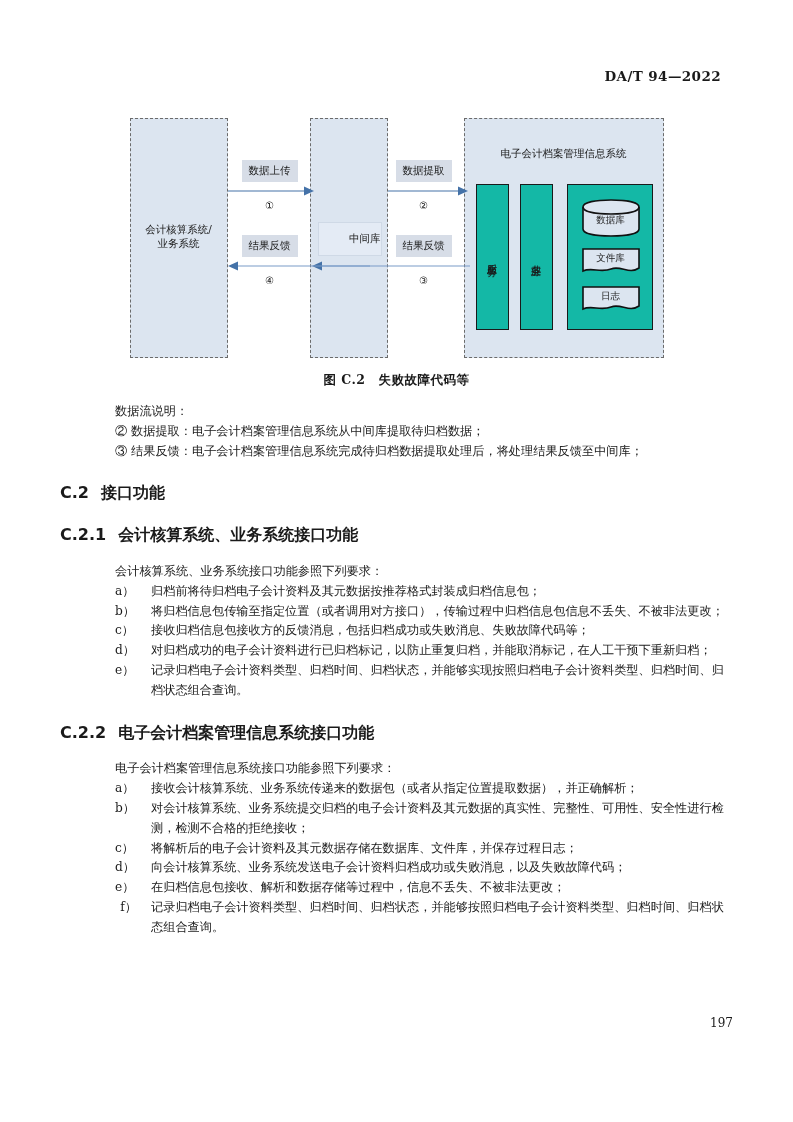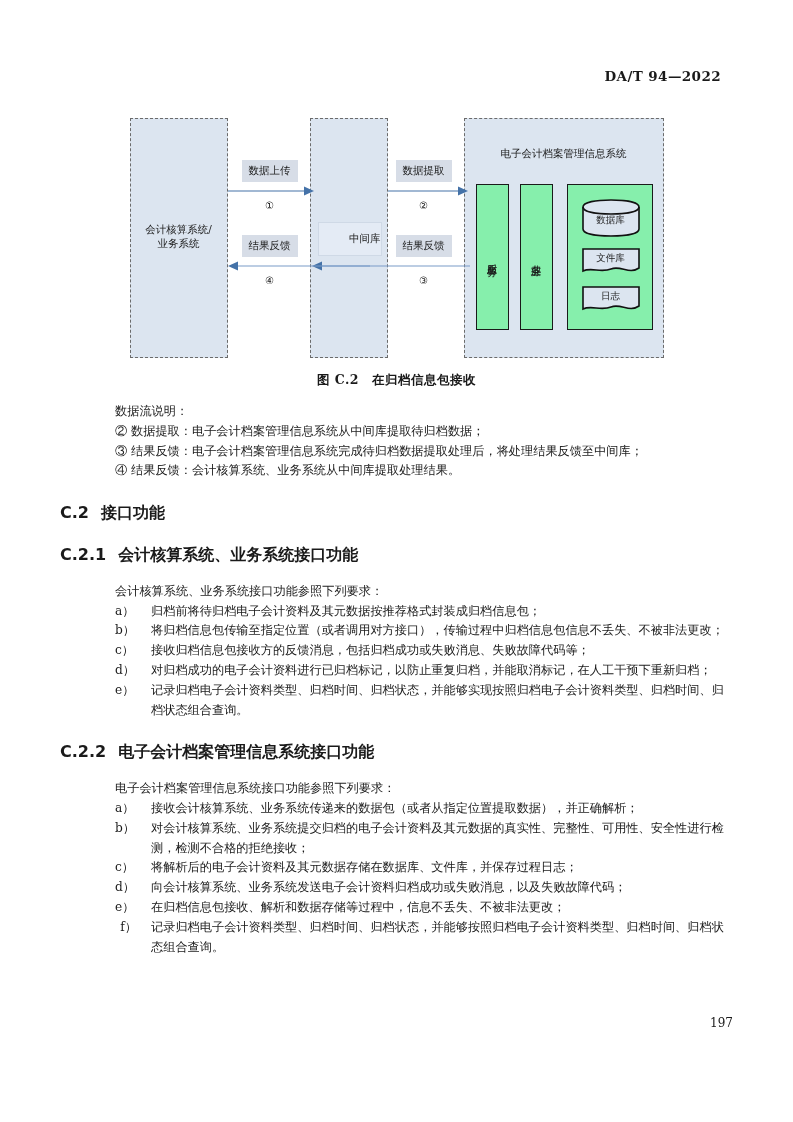--- a/index.html
+++ b/index.html
@@ -83,21 +83,21 @@
     left: 340px;
     top: 29px;
     width: 200px;
     text-align: center;
     font-size: 10.5px;
   }
 
   
   .pillar {
     position: absolute;
-    background: #86efac;
+    background: #14b8a6;
     border: 1.6px solid #1a1a1a;
     box-sizing: border-box;
     display: flex;
     align-items: center;
     justify-content: center;
   }
   .pillar .vtext {
     writing-mode: vertical-rl;
     text-orientation: upright;
     font-size: 10.5px;
@@ -307,29 +307,28 @@
       </svg>
     </div>
     <div class="arrow" id="arrow-4">
       <svg viewBox="0 0 142 10" width="142" height="10">
         <line x1="10" y1="5" x2="142" y2="5" stroke="#7b9cc8" stroke-width="1.2"></line>
         <polygon points="10,0.5 0,5 10,9.5" fill="#4472a8"></polygon>
       </svg>
     </div>
   </div>
 
-  <div class="fig-caption">图 C.2　在归档信息包接收</div>
+  <div class="fig-caption">图 C.2　失败故障代码等</div>
 </div>
 
 <div class="content">
 
   <p class="para indent-flow">数据流说明：</p>
   <p class="para indent-flow">② 数据提取：电子会计档案管理信息系统从中间库提取待归档数据；</p>
   <p class="para indent-flow">③ 结果反馈：电子会计档案管理信息系统完成待归档数据提取处理后，将处理结果反馈至中间库；</p>
-  <p class="para indent-flow">④ 结果反馈：会计核算系统、业务系统从中间库提取处理结果。</p>
 
   <div class="gap-lg"></div>
 
   <p class="sec-h1">
     <span class="numpart">C.2</span><span>接口功能</span>
   </p>
 
   <div class="gap-lg"></div>
 
   <p class="sec-h1">

